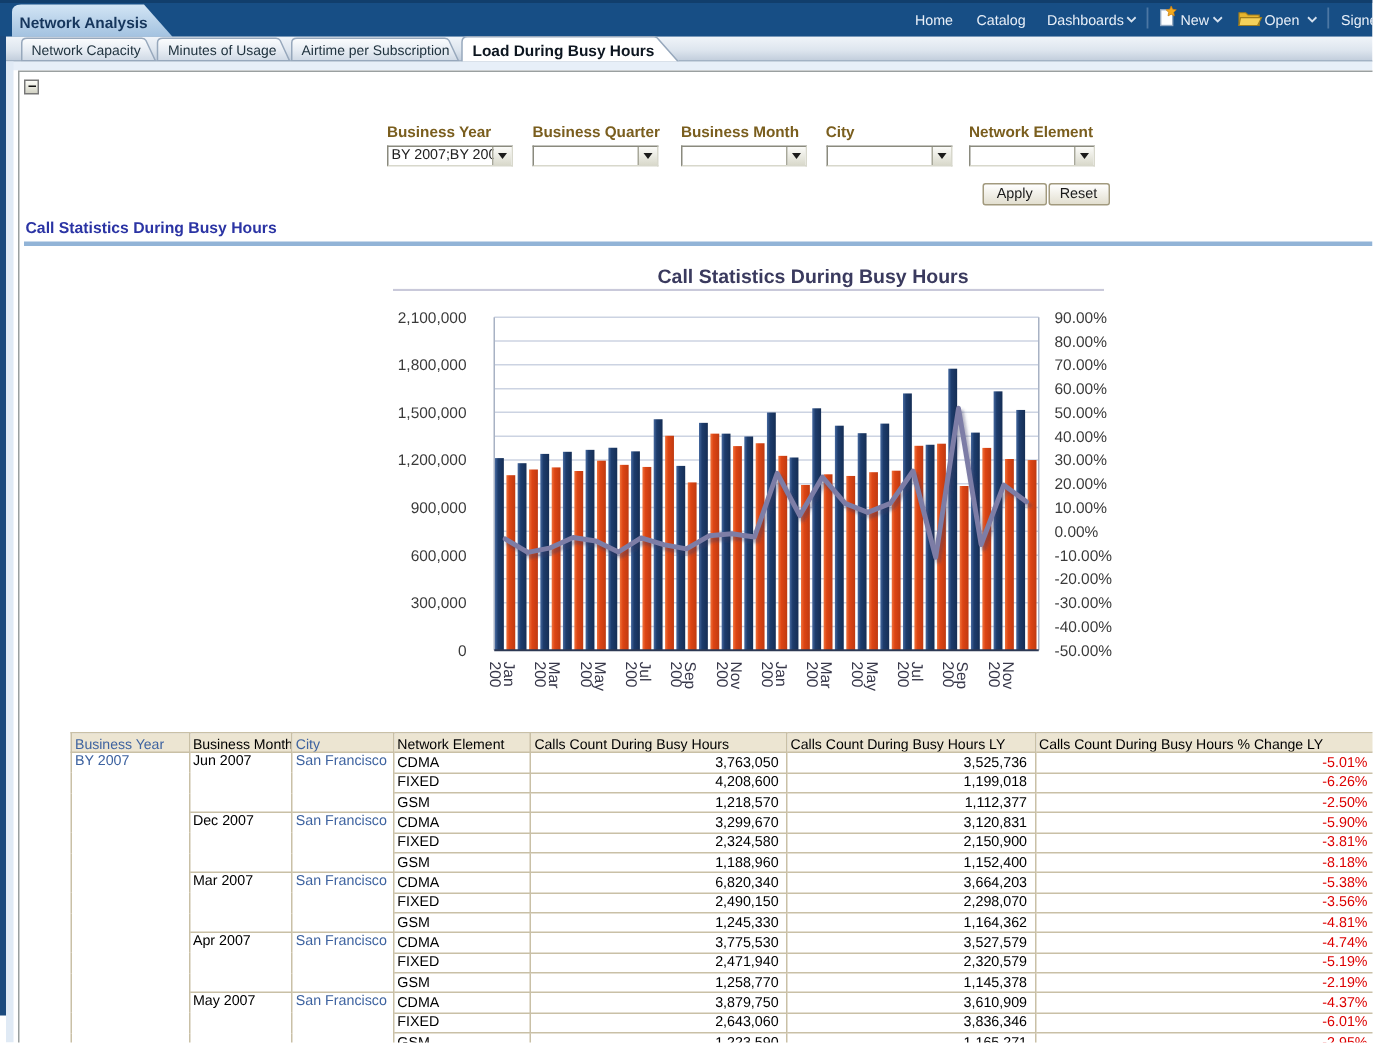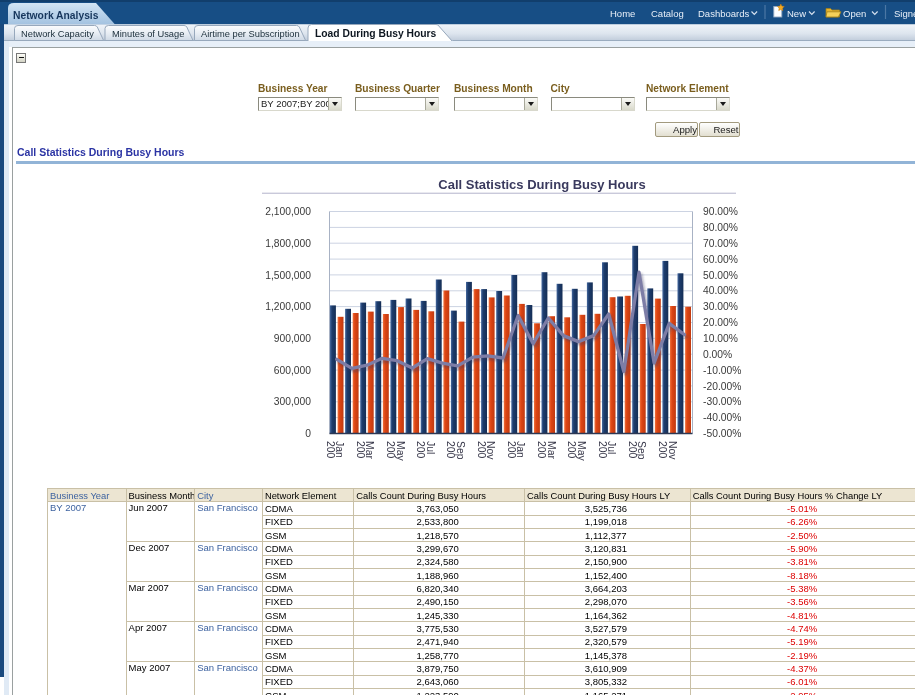--- a/index.html
+++ b/index.html
@@ -2,27 +2,27 @@
 <html><head><meta charset="utf-8"><title>Network Analysis</title>
 <style>
 html,body{margin:0;padding:0}
 body{width:915px;height:695px;overflow:hidden;position:relative;background:#fff;font-family:"Liberation Sans",sans-serif}
 .abs{position:absolute}
 .plab{position:absolute;font-size:10.2px;font-weight:bold;color:#7a5e1e;white-space:nowrap}
 .selbox{position:absolute;width:82px;height:12px;background:#fff;border:1px solid;border-color:#8a8a7e #d8d8cc #d8d8cc #8a8a7e;font-size:9.5px;color:#222;white-space:nowrap;overflow:hidden}
 .selval{position:absolute;left:2px;top:0.5px}
 .selbtn{position:absolute;right:0;top:0;width:12px;height:12px;background:linear-gradient(#fbfbf8,#d9d9cb);border-left:1px solid #a8a89a;display:flex;align-items:center;justify-content:center}
 .tri{width:0;height:0;border-left:3.5px solid transparent;border-right:3.5px solid transparent;border-top:4px solid #1a1a1a}
-.btn{position:absolute;height:13px;background:linear-gradient(#ffffff,#e2dfd0);border:1px solid #a29a7e;border-radius:2px;font-size:9.6px;color:#1a1a1a;text-align:right;line-height:13px}
+.btn{position:absolute;height:13px;background:linear-gradient(#ffffff,#e2dfd0);border:1px solid #a29a7e;border-radius:2px;font-size:9.6px;color:#1a1a1a;text-align:center;line-height:13px}
 .sect{position:absolute;left:17px;top:146px;font-size:10.5px;font-weight:bold;color:#2b34a4}
 table{border-collapse:collapse;table-layout:fixed;width:862px;font-size:9.5px;color:#000}
 td{border:1px solid #c9c0a6;height:13.35px;padding:0 2px;overflow:hidden;white-space:nowrap;box-sizing:border-box}
 .hd td{background:#ece5d2;font-size:9.4px}
 .lk{color:#3e63a0}
-.num{text-align:center;padding-right:5px}
+.num{text-align:right;padding-right:5px}
 .red{color:#dd0000}
 </style></head>
 <body>
 <svg class="abs" style="left:0;top:0" width="915" height="47" font-family="&quot;Liberation Sans&quot;,sans-serif">
 <defs>
 <linearGradient id="gTopBar" x1="0" y1="0" x2="0" y2="1">
  <stop offset="0" stop-color="#1b538c"></stop>
 </linearGradient>
 <linearGradient id="gNA" x1="0" y1="0" x2="0" y2="1">
  <stop offset="0" stop-color="#d3e5f5"></stop>
@@ -283,21 +283,21 @@
           <td class="lk" rowspan="15" style="vertical-align:top">BY 2007</td>
           <td rowspan="3" style="vertical-align:top">Jun 2007</td>
           <td class="lk" rowspan="3" style="vertical-align:top">San Francisco</td>
           <td>CDMA</td>
           <td class="num">3,763,050</td>
           <td class="num">3,525,736</td>
           <td class="num red">-5.01%</td>
         </tr>
 <tr>
           <td>FIXED</td>
-          <td class="num">2,533,800</td>
+          <td class="num">4,208,600</td>
           <td class="num">1,199,018</td>
           <td class="num red">-6.26%</td>
         </tr>
 <tr>
           <td>GSM</td>
           <td class="num">1,218,570</td>
           <td class="num">1,112,377</td>
           <td class="num red">-2.50%</td>
         </tr>
 <tr>
@@ -364,21 +364,21 @@
           <td rowspan="3" style="vertical-align:top">May 2007</td>
           <td class="lk" rowspan="3" style="vertical-align:top">San Francisco</td>
           <td>CDMA</td>
           <td class="num">3,879,750</td>
           <td class="num">3,610,909</td>
           <td class="num red">-4.37%</td>
         </tr>
 <tr>
           <td>FIXED</td>
           <td class="num">2,643,060</td>
-          <td class="num">3,805,332</td>
+          <td class="num">3,836,346</td>
           <td class="num red">-6.01%</td>
         </tr>
 <tr>
           <td>GSM</td>
           <td class="num">1,223,590</td>
           <td class="num">1,165,271</td>
           <td class="num red">-2.95%</td>
         </tr>
 </tbody>
     </table>

